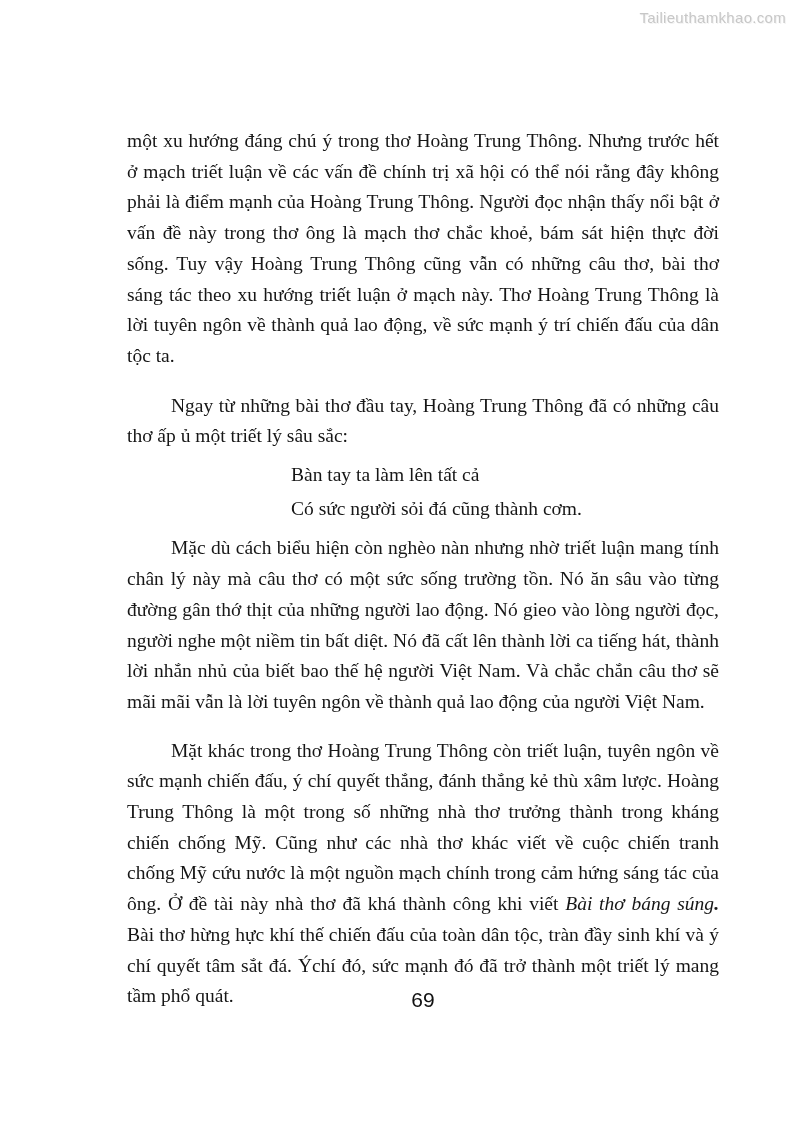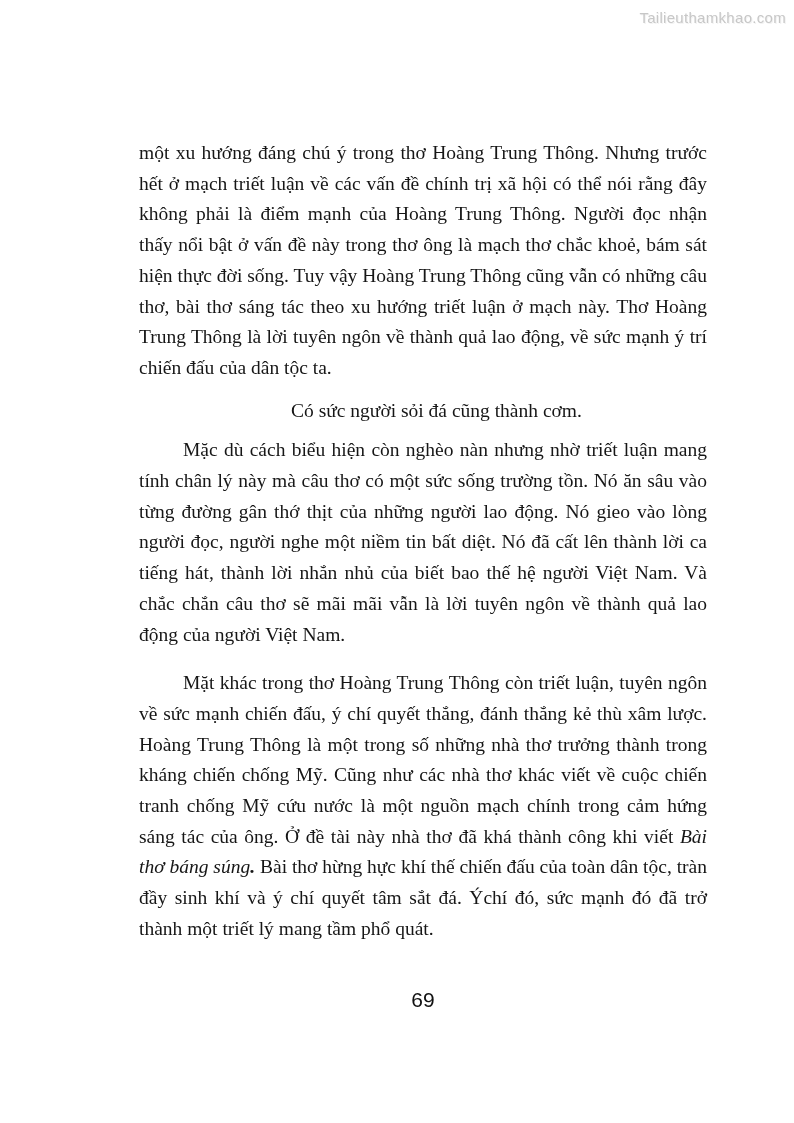--- a/index.html
+++ b/index.html
@@ -27,21 +27,21 @@
   }
   .content {
     position: absolute;
     left: 127px; top: 126px;
     width: 592px;
     font-size: 19.5px;
     line-height: 30.7px;
     text-align: justify;
     color: #161616;
   }
-  .para { margin: 12px; text-indent: 44px; }
+  .para { margin: 0; text-indent: 44px; }
   .para.no-indent { text-indent: 0; }
   .para.p2 { margin-top: 19px; }
   .para.p3 { margin-top: 9px; }
   .para.p4 { margin-top: 18px; }
   .verse-line {
     text-align: left;
     padding-left: 164px;
   }
   .verse-line.v1 { margin-top: 8px; }
   .verse-line.v2 { margin-top: 3px; font-family: Liberation Serif, serif; }
@@ -68,22 +68,24 @@
 <body>
 
 <div class="page">
 
   <div class="watermark">Tailieuthamkhao.com</div>
 
   <div class="content">
 
     <p class="para no-indent">một xu hướng đáng chú ý trong thơ Hoàng Trung Thông. Nhưng trước hết ở mạch triết luận về các vấn đề chính trị xã hội có thể nói rằng đây không phải là điểm mạnh của Hoàng Trung Thông. Người đọc nhận thấy nổi bật ở vấn đề này trong thơ ông là mạch thơ chắc khoẻ, bám sát hiện thực đời sống. Tuy vậy Hoàng Trung Thông cũng vẫn có những câu thơ, bài thơ sáng tác theo xu hướng triết luận ở mạch này. Thơ Hoàng Trung Thông là lời tuyên ngôn về thành quả lao động, về sức mạnh ý trí chiến đấu của dân tộc ta.</p>
 
+    <p class="para p2">Ngay từ những bài thơ đầu tay, Hoàng Trung Thông đã có những câu thơ ấp ủ một triết lý sâu sắc:</p>
 
     <div>
+      <div class="verse-line v1">Bàn tay ta làm lên tất cả</div>
       <div class="verse-line v2">Có sức người sỏi đá cũng thành cơm.</div>
     </div>
 
     <p class="para p3">Mặc dù cách biểu hiện còn nghèo nàn nhưng nhờ triết luận mang tính chân lý này mà câu thơ có một sức sống trường tồn. Nó ăn sâu vào từng đường gân thớ thịt của những người lao động. Nó gieo vào lòng người đọc, người nghe một niềm tin bất diệt. Nó đã cất lên thành lời ca tiếng hát, thành lời nhắn nhủ của biết bao thế hệ người Việt Nam. Và chắc chắn câu thơ sẽ mãi mãi vẫn là lời tuyên ngôn về thành quả lao động của người Việt Nam.</p>
 
     <p class="para p4"><span>Mặt khác trong thơ Hoàng Trung Thông còn triết luận, tuyên ngôn về sức mạnh chiến đấu, ý chí quyết thắng, đánh thắng kẻ thù xâm lược. Hoàng Trung Thông là một trong số những nhà thơ trưởng thành trong kháng chiến chống Mỹ. Cũng như các nhà thơ khác viết về cuộc chiến tranh chống Mỹ cứu nước là một nguồn mạch chính trong cảm hứng sáng tác của ông. Ở đề tài này nhà thơ đã khá thành công khi viết </span><span class="work-title">Bài thơ báng súng</span><span class="work-title work-title-period">.</span><span> Bài thơ hừng hực khí thế chiến đấu của toàn dân tộc, tràn đầy sinh khí và ý chí quyết tâm sắt đá. Ýchí đó, sức mạnh đó đã trở thành một triết lý mang tầm phổ quát.</span></p>
 
   </div>
 
   <div class="page-number">69</div>

